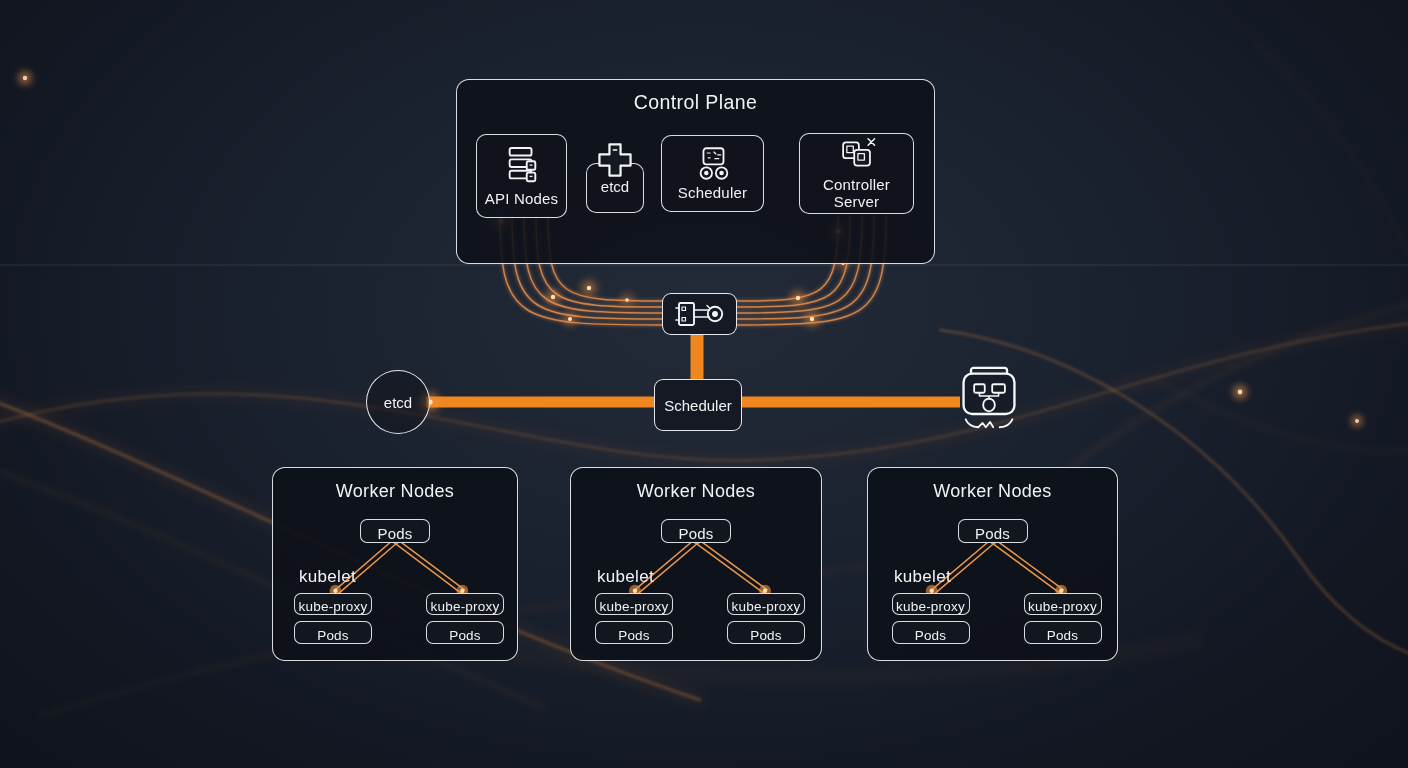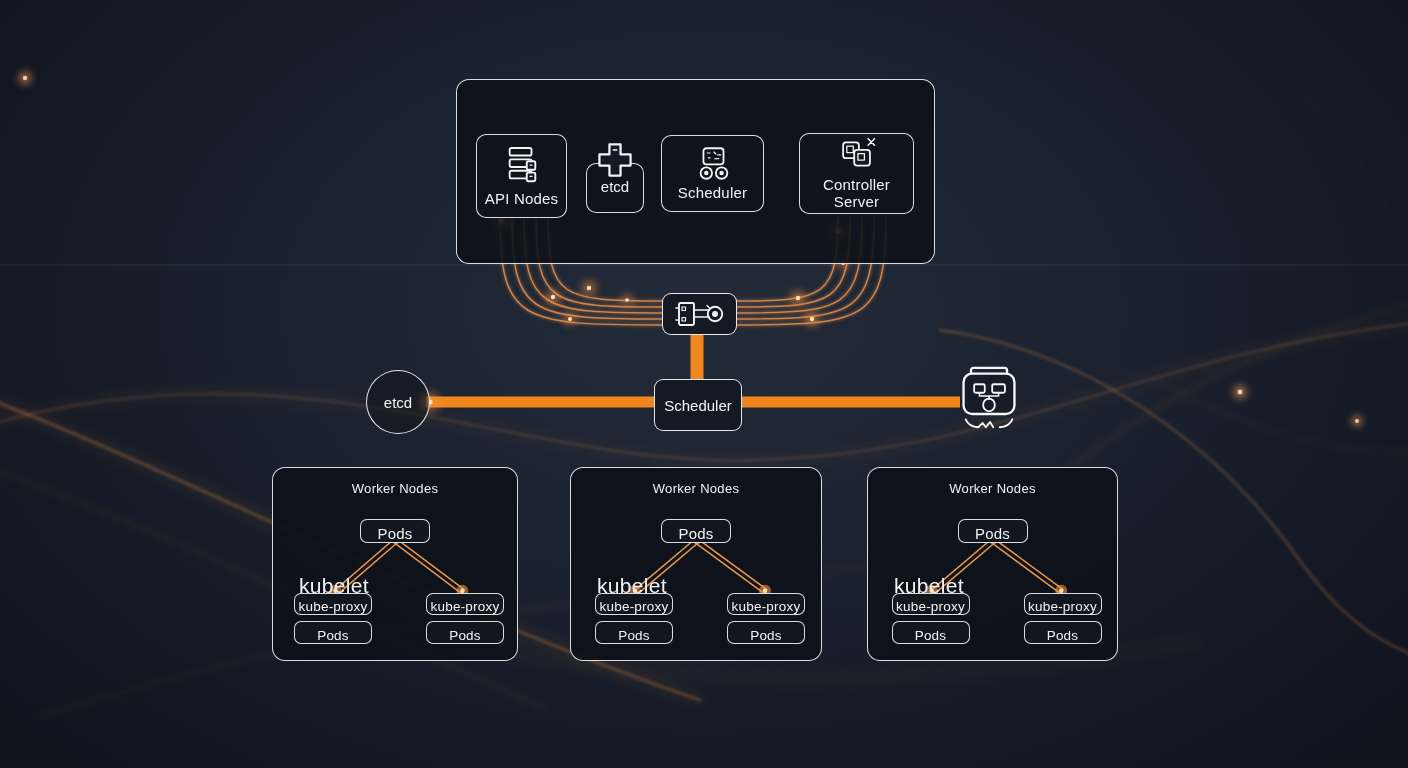--- a/index.html
+++ b/index.html
@@ -13,22 +13,22 @@
   svg{display:block}
   .layer{position:absolute;left:0;top:0;width:1408px;height:768px;pointer-events:none;}
   .bg-layer{z-index:0}
   .conn-layer{z-index:1}
   .node{position:absolute;box-sizing:border-box;border:1.5px solid rgba(236,239,243,.92);background:rgba(15,19,27,.88);z-index:2;}
   .big-box{border-radius:13px;}
   .comp-box{border-radius:10px;background:rgba(16,20,28,.85);display:flex;flex-direction:column;align-items:center;justify-content:center;gap:4px;}
   .comp-label{font-size:15px;line-height:1.12;text-align:center;letter-spacing:.2px;}
   .small-box{border-radius:7px;background:#12161f;display:flex;align-items:flex-end;justify-content:center;font-size:13.5px;letter-spacing:.2px;border:1.3px solid rgba(236,239,243,.92);box-sizing:border-box;position:absolute;z-index:3;}
   .cp-title{position:absolute;left:0;right:0;top:11px;text-align:center;font-size:19.5px;letter-spacing:.4px;}
-  .wn-title{position:absolute;left:0;right:0;top:13px;text-align:center;font-size:13px;letter-spacing:.3px;}
-  .kubelet{position:absolute;left:26px;top:106px;font-size:21px;letter-spacing:.3px;z-index:3;}
+  .wn-title{position:absolute;left:0;right:0;top:13px;text-align:center;font-size:18px;letter-spacing:.3px;}
+  .kubelet{position:absolute;left:26px;top:99px;font-size:17px;letter-spacing:.3px;z-index:3;}
   .etcd-circle{position:absolute;left:366px;top:370px;width:62px;height:62px;border-radius:50%;border:1.6px solid rgba(238,241,245,.95);background:rgba(18,22,30,.55);display:flex;align-items:center;justify-content:center;font-size:15px;z-index:2;}
   .mid-sched{position:absolute;left:654px;top:379px;width:86px;height:50px;border-radius:9px;border:1.5px solid rgba(238,241,245,.95);background:#141923;display:flex;align-items:center;justify-content:center;font-size:15px;z-index:2;}
   .hub{position:absolute;left:662px;top:293px;width:73px;height:40px;border-radius:9px;border:1.7px solid rgba(240,242,246,.97);background:#141923;display:flex;align-items:center;justify-content:center;z-index:2;}
   .workload{position:absolute;left:954px;top:362px;z-index:2;}
   .wn-svg{position:absolute;left:0;top:0;width:100%;height:100%;z-index:2;}
   .etcd-plus{position:absolute;left:50%;top:-24px;transform:translateX(-50%);}
   .etcd-lbl{position:absolute;left:0;right:0;top:14px;text-align:center;font-size:15px;}
 </style>
 </head>
 <body>
@@ -157,20 +157,21 @@
           <circle cx="812" cy="319" r="2.2" fill="#ffe0b0"></circle>
         </g>
       <g>
           <circle cx="430" cy="402" r="9" fill="#f59140" opacity=".6" filter="url(#cb5)"></circle>
           <circle cx="430" cy="402" r="2.6" fill="#ffe0b0"></circle>
         </g>
     </g>
   </svg>
 
   <div class="node big-box" style="left:456px;top:79px;width:479px;height:185px;background:rgba(14,18,25,.9);">
+    <div class="cp-title">Control Plane</div>
 
     <div class="node comp-box" style="left:19px;top:54px;width:91px;height:84px;">
       <svg width="38" height="42" viewBox="0 0 40 44" fill="none" stroke="#f3f4f6" stroke-width="2" stroke-linejoin="round">
         <rect x="7" y="3" width="23" height="8" rx="2"></rect>
         <rect x="7" y="15" width="23" height="8" rx="2"></rect>
         <rect x="7" y="27" width="23" height="8" rx="2"></rect>
         <rect x="25" y="17" width="9" height="9" rx="1.5" fill="#141923"></rect>
         <rect x="25" y="29" width="9" height="9" rx="1.5" fill="#141923"></rect>
         <path d="M28 21 h3 M28 33 h3" stroke-width="1.4"></path>
       </svg>

